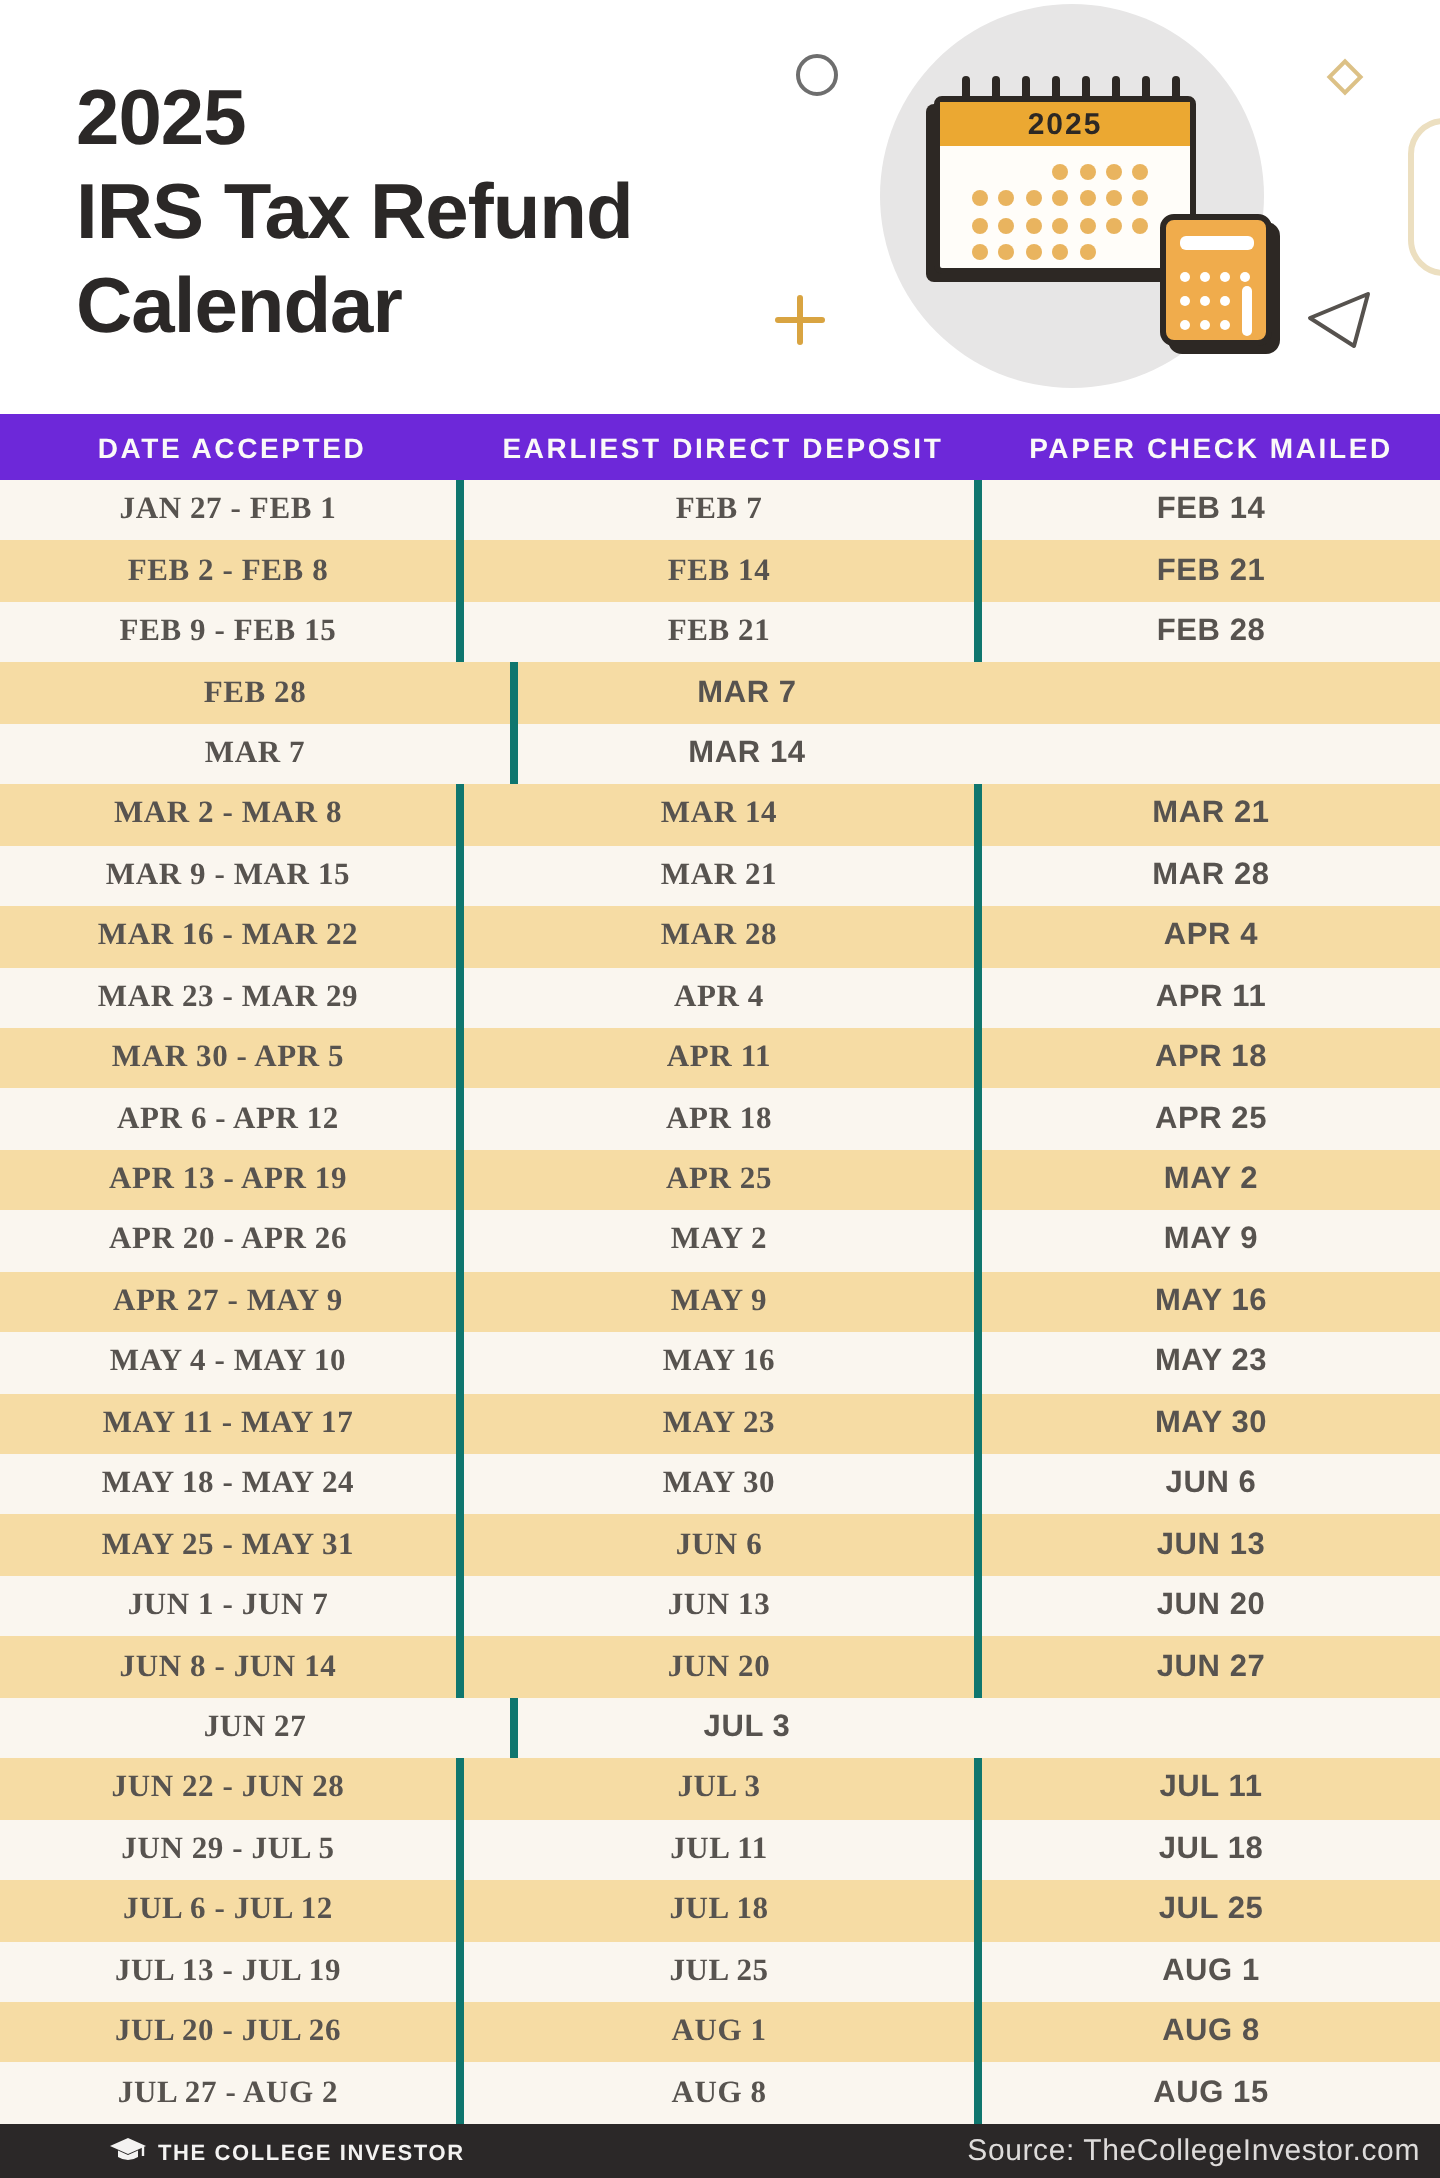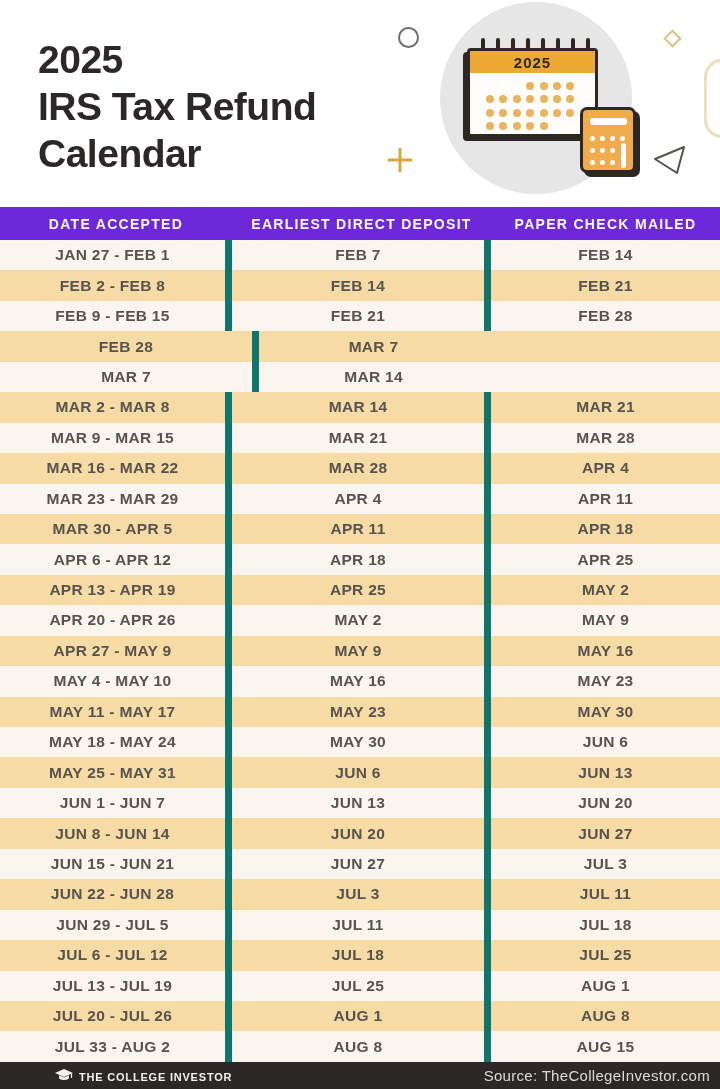--- a/index.html
+++ b/index.html
@@ -49,21 +49,21 @@
   .thead { position: absolute; top: 207px; left: 0; width: 720px; height: 33px; background: #6d28d9; display: flex; }
   .hcell { display: flex; align-items: center; justify-content: center; color: #faf9f8; font-size: 14px; font-weight: 700; letter-spacing: 1.3px; }
   .tbody { position: absolute; top: 240px; left: 0; width: 720px; height: 822px; display: flex; flex-direction: column; }
   .trow { flex: 1; display: flex; }
   .trow.cream { background: #faf6ef; }
   .trow.tan { background: #f6dca4; }
   .tcell { display: flex; align-items: center; justify-content: center; color: #57534f; font-size: 15.5px; font-weight: 600; letter-spacing: 0.3px; }
   .c0 { width: 232px; }
   .c1 { width: 259px; }
   .c2 { width: 229px; }
-  .tcell.c0, .tcell.c1 { border-right: 7px solid #0f766e; }
+  .tcell.c0, .tcell.c1 { border-right: 4px solid #0f766e; font-family: Liberation Serif, serif; }
 
   
   .footer { position: absolute; left: 0; top: 1062px; width: 720px; height: 27px; background: #2b2828; display: flex; align-items: center; justify-content: space-between; padding: 0 10px 0 55px; }
   .brand { display: flex; align-items: flex-end; gap: 6px; }
   .brand-label { color: #f3f2f1; font-size: 11px; font-weight: 700; letter-spacing: 0.8px; }
   .source-label { color: #dddbda; font-size: 15px; font-weight: 500; letter-spacing: 0.3px; margin-left: 33px; }
 </style>
 </head>
 <body>
 
@@ -257,21 +257,20 @@
         <div class="tcell c0">JUN 1 - JUN 7</div>
         <div class="tcell c1">JUN 13</div>
         <div class="tcell c2">JUN 20</div>
       </div>
       <div class="trow tan">
         <div class="tcell c0">JUN 8 - JUN 14</div>
         <div class="tcell c1">JUN 20</div>
         <div class="tcell c2">JUN 27</div>
       </div>
       <div class="trow cream">
-        <div class="tcell c0">JUN 15 - JUN 21</div>
         <div class="tcell c1">JUN 27</div>
         <div class="tcell c2">JUL 3</div>
       </div>
       <div class="trow tan">
         <div class="tcell c0">JUN 22 - JUN 28</div>
         <div class="tcell c1">JUL 3</div>
         <div class="tcell c2">JUL 11</div>
       </div>
       <div class="trow cream">
         <div class="tcell c0">JUN 29 - JUL 5</div>
@@ -287,21 +286,21 @@
         <div class="tcell c0">JUL 13 - JUL 19</div>
         <div class="tcell c1">JUL 25</div>
         <div class="tcell c2">AUG 1</div>
       </div>
       <div class="trow tan">
         <div class="tcell c0">JUL 20 - JUL 26</div>
         <div class="tcell c1">AUG 1</div>
         <div class="tcell c2">AUG 8</div>
       </div>
       <div class="trow cream">
-        <div class="tcell c0">JUL 33 - AUG 2</div>
+        <div class="tcell c0">JUL 27 - AUG 2</div>
         <div class="tcell c1">AUG 8</div>
         <div class="tcell c2">AUG 15</div>
       </div>
     </div>
 
   <div class="footer">
     <div class="brand">
       <svg width="18" height="14" viewBox="0 0 18 14">
         <polygon points="9,0 18,4 9,8 0,4" fill="#f3f2f1"></polygon>
         <path d="M4 6.2 L4 9.5 Q9 12.6 14 9.5 L14 6.2 L9 8.5 Z" fill="#f3f2f1"></path>

